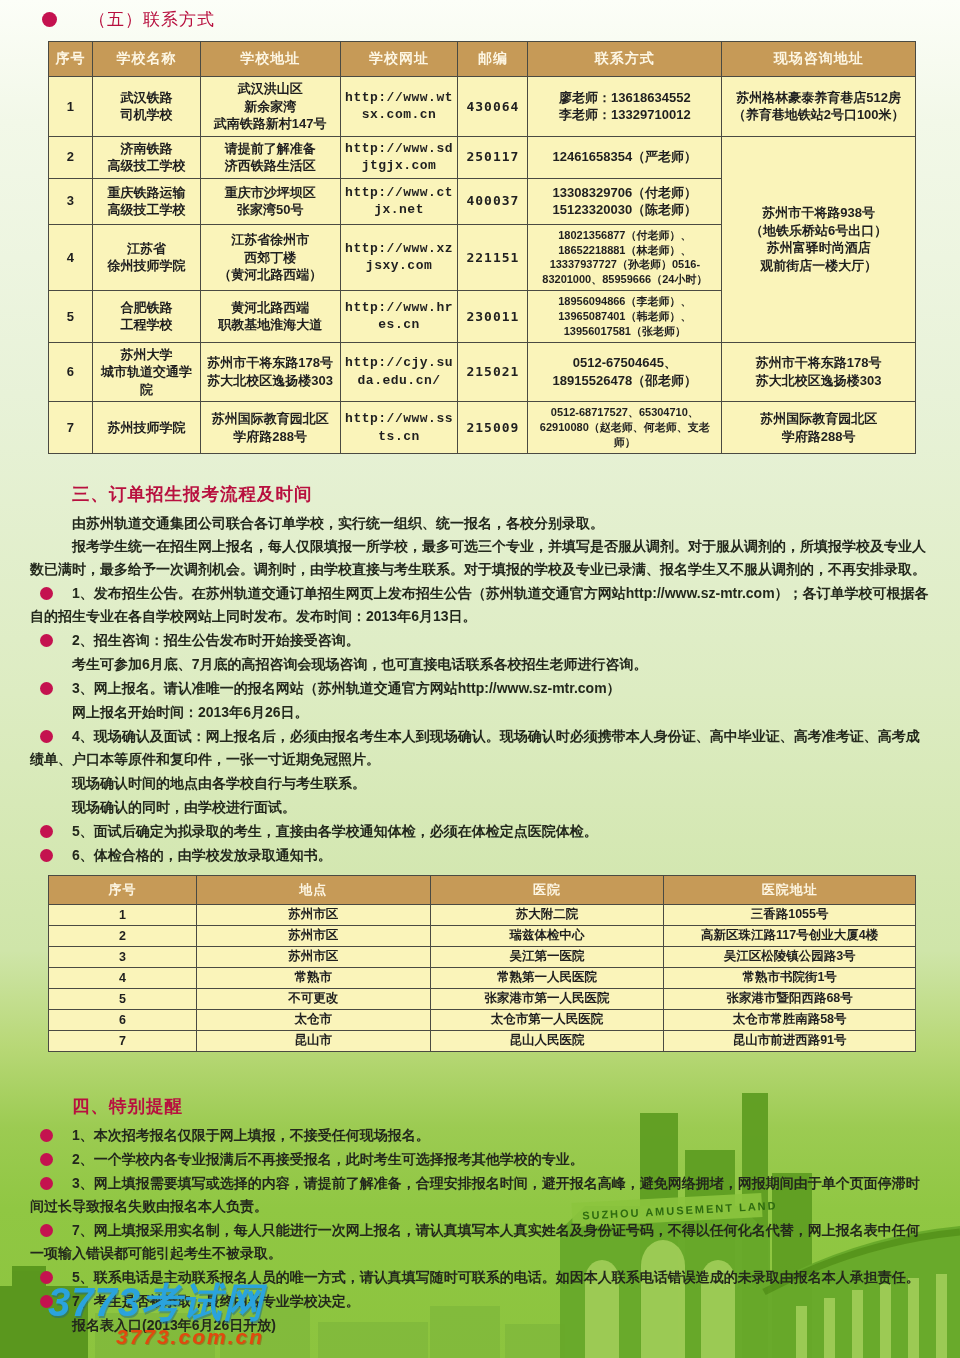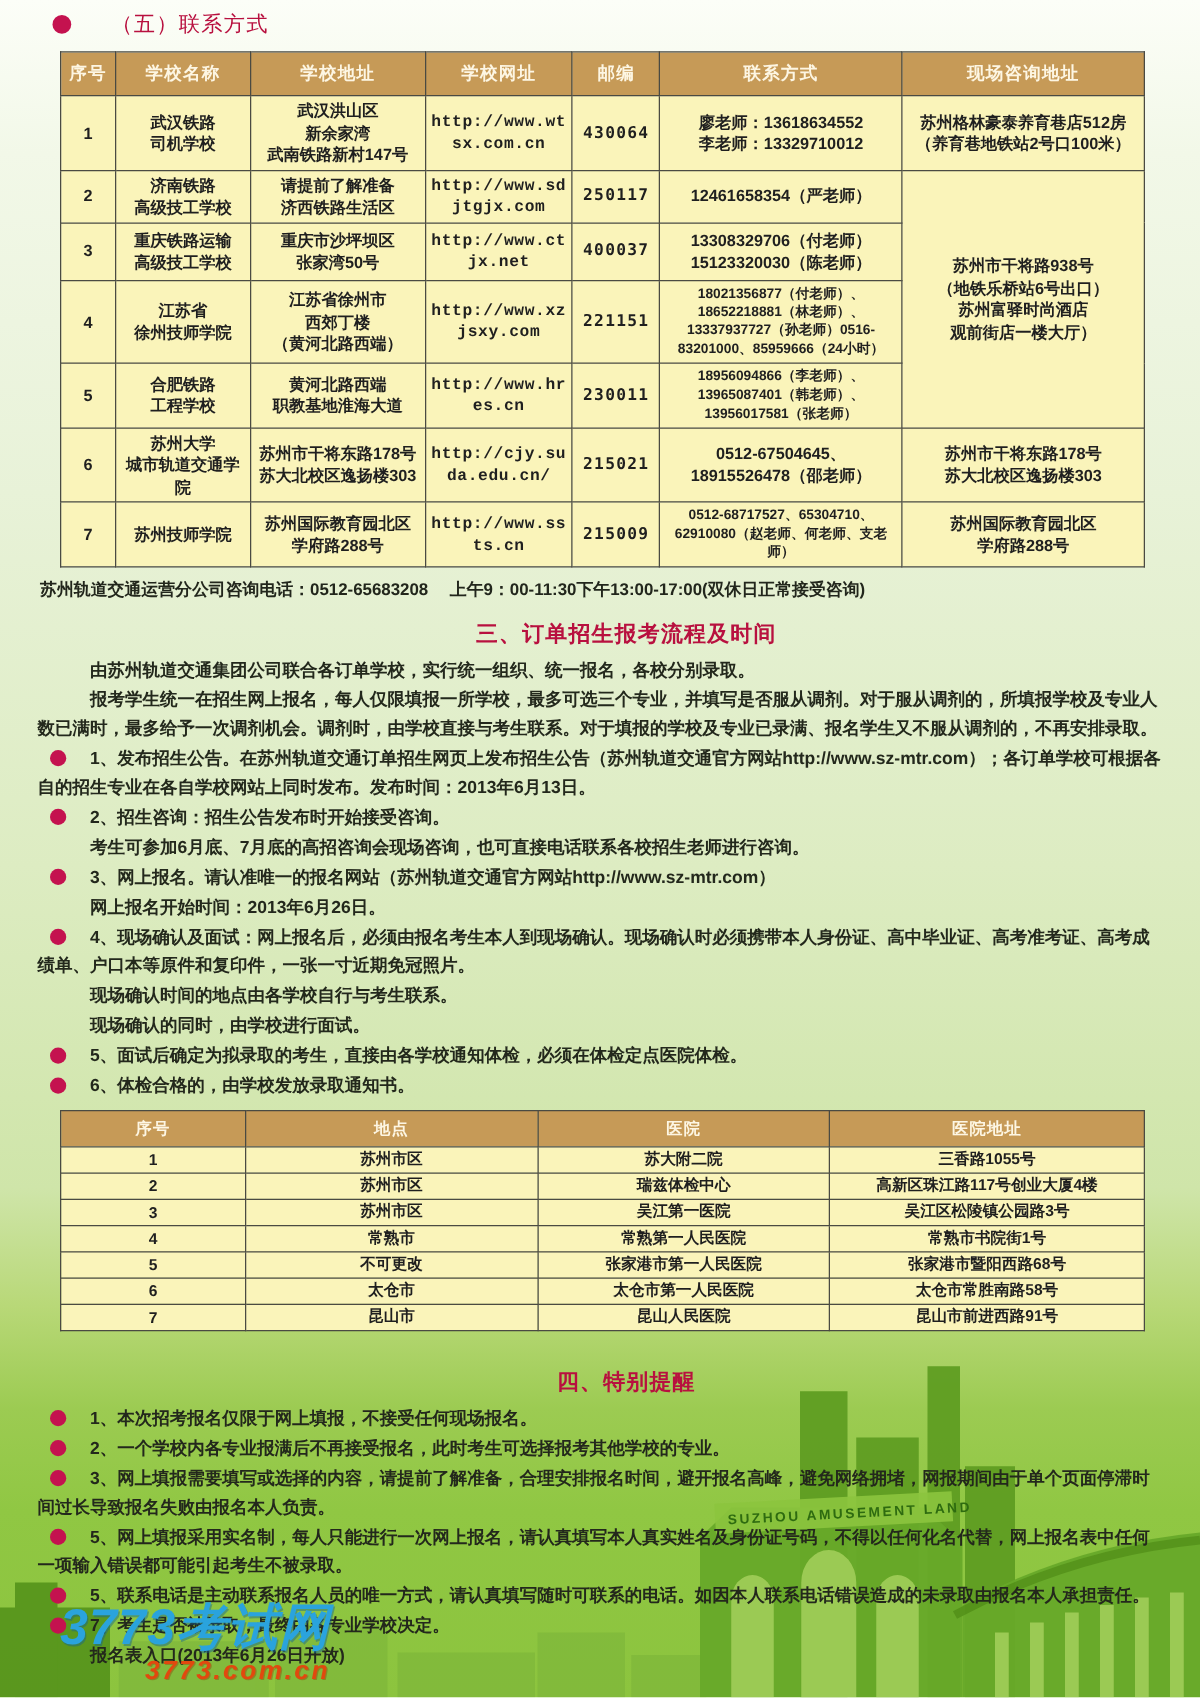--- a/index.html
+++ b/index.html
@@ -11,21 +11,21 @@
       #fcfef8 0%, #f2f8e8 9%, #e8f2d8 29%, #ddecc2 51%,
       #cfe5a9 70%, #b8d877 77%, #9ccb52 83%, #90c743 89%, #8cc43e 100%);
   }
   .bg-art{ position:absolute; left:0; bottom:0; width:960px; height:280px; z-index:0; }
   .content{ position:relative; z-index:2; padding:8px 30px 0 30px; color:#23281c; }
 
   
   .sec-head{ display:flex; align-items:center; gap:13px; margin:0 0 0 12px; }
   .sec-head .dot-big{ width:15px; height:15px; border-radius:50%; background:#c4124f; flex:0 0 auto; }
   .sec-head .sec-title{ color:#b8103f; font-size:17px; font-weight:400; letter-spacing:1px;margin-left:19px; }
-  .sub-head{ margin:14px 0 6px 42px; color:#b8103f; font-size:17.5px; font-weight:800; letter-spacing:1px;text-align:center; }
+  .sub-head{ margin:28px 0 6px 42px; color:#b8103f; font-size:17.5px; font-weight:800; letter-spacing:1px; }
 
   
   table{ border-collapse:collapse; }
   .tbl{ width:868px; margin:10px 0 0 18px; border:1.5px solid #4a4a42; }
   .tbl th{
     background:#c69a57; color:#fdf6e3; font-size:14px; font-weight:700;
     border:1px solid #4a4a42; padding:8px 2px; letter-spacing:1px;
   }
   .tbl td{
     background:#faf4ba; border:1px solid #4a4a42; text-align:center;
@@ -219,21 +219,20 @@
           <td class="td-url">http://www.ssts.cn</td>
           <td class="td-zip">215009</td>
           <td class="td-contact sm">0512-68717527、65304710、
 62910080（赵老师、何老师、支老师）</td>
           <td class="td-site preline" style="font-size:13px">苏州国际教育园北区
 学府路288号</td>
         </tr>
       </tbody>
     </table>
 
-    <div class="note">苏州轨道交通运营分公司咨询电话：0512-65683208　 上午9：00-11:30下午13:00-17:00(双休日正常接受咨询)</div>
 
     <div class="sub-head">三、订单招生报考流程及时间</div>
     <p class="para">由苏州轨道交通集团公司联合各订单学校，实行统一组织、统一报名，各校分别录取。</p>
     <p class="para">报考学生统一在招生网上报名，每人仅限填报一所学校，最多可选三个专业，并填写是否服从调剂。对于服从调剂的，所填报学校及专业人数已满时，最多给予一次调剂机会。调剂时，由学校直接与考生联系。对于填报的学校及专业已录满、报名学生又不服从调剂的，不再安排录取。</p>
 
     <div class="bullet"><span class="b-dot"></span><span>1、发布招生公告。在苏州轨道交通订单招生网页上发布招生公告（苏州轨道交通官方网站http://www.sz-mtr.com）；各订单学校可根据各自的招生专业在各自学校网站上同时发布。发布时间：2013年6月13日。</span></div>
     <div class="bullet"><span class="b-dot"></span><span>2、招生咨询：招生公告发布时开始接受咨询。</span></div>
     <div class="bullet sub"><span>考生可参加6月底、7月底的高招咨询会现场咨询，也可直接电话联系各校招生老师进行咨询。</span></div>
     <div class="bullet"><span class="b-dot"></span><span>3、网上报名。请认准唯一的报名网站（苏州轨道交通官方网站http://www.sz-mtr.com）</span></div>
     <div class="bullet sub"><span>网上报名开始时间：2013年6月26日。</span></div>
@@ -304,21 +303,21 @@
       </tbody>
     </table>
 
     <div class="sec4-gap"></div>
 
     <div class="sub-head">四、特别提醒</div>
 
     <div class="bullet"><span class="b-dot"></span><span>1、本次招考报名仅限于网上填报，不接受任何现场报名。</span></div>
     <div class="bullet"><span class="b-dot"></span><span>2、一个学校内各专业报满后不再接受报名，此时考生可选择报考其他学校的专业。</span></div>
     <div class="bullet"><span class="b-dot"></span><span>3、网上填报需要填写或选择的内容，请提前了解准备，合理安排报名时间，避开报名高峰，避免网络拥堵，网报期间由于单个页面停滞时间过长导致报名失败由报名本人负责。</span></div>
-    <div class="bullet"><span class="b-dot"></span><span>5、网上填报采用实名制，每人只能进行一次网上报名，请认真填写本人真实姓名及身份证号码，不得以任何化名代替，网上报名表中任何一项输入错误都可能引起考生不被录取。</span></div>
+    <div class="bullet"><span class="b-dot"></span><span>7、网上填报采用实名制，每人只能进行一次网上报名，请认真填写本人真实姓名及身份证号码，不得以任何化名代替，网上报名表中任何一项输入错误都可能引起考生不被录取。</span></div>
     <div class="bullet"><span class="b-dot"></span><span>5、联系电话是主动联系报名人员的唯一方式，请认真填写随时可联系的电话。如因本人联系电话错误造成的未录取由报名本人承担责任。</span></div>
     <div class="bullet"><span class="b-dot"></span><span>7、考生是否被录取，最终由各专业学校决定。</span></div>
     <div class="bullet sub"><span>报名表入口(2013年6月26日开放)</span></div>
 
   </div>
 
   <div class="watermark">
     <div class="wm1">3773考试网</div>
     <div class="wm2">3773.com.cn</div>
   </div>

